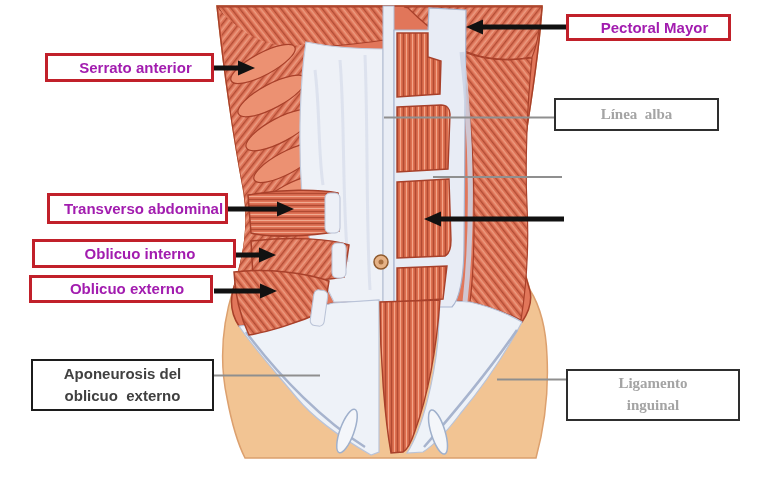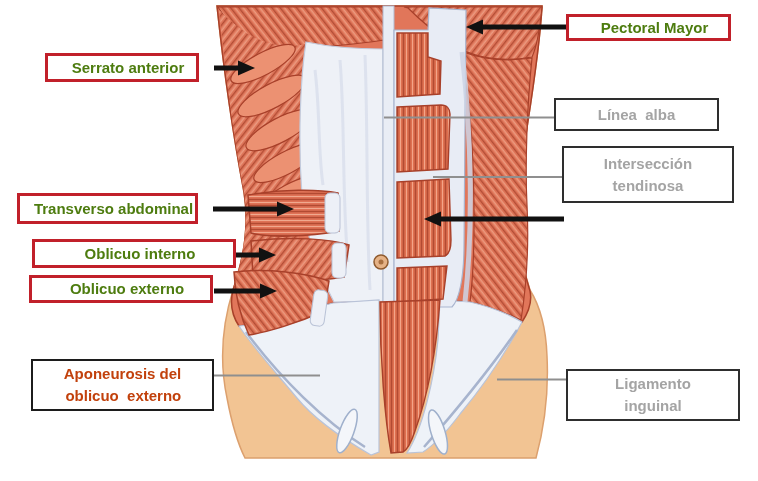--- a/index.html
+++ b/index.html
@@ -2,23 +2,23 @@
 <html style="--red-box-border: #c1202a; --dark-box-border: #1c1c1c; --gray-label-text: #a4a4a4; --arrow-black: #111111; --pointer-line-gray: #8f8f8f; --muscle: #e1765a; --muscle-outline: #a8402a; --tendon-white: #eef1f7; --skin: #f2c493;"><head>
 <meta charset="utf-8">
 <style>
   html,body{margin:0;padding:0;background:#fff;}
   #canvas{position:relative;width:758px;height:481px;background:#fff;overflow:hidden;
           font-family:"Liberation Sans",sans-serif;}
   svg.layer{position:absolute;left:0;top:0;}
   .label{position:absolute;box-sizing:border-box;background:#ffffff;display:flex;
          align-items:center;justify-content:center;text-align:center;
          font-weight:bold;font-size:15px;line-height:1.45;white-space:pre-wrap;}
-  .label.red {border:3px solid var(--red-box-border,#c1202a);color:#4d7c0f;padding-left:12px;}
-  .label.dark{border:2px solid var(--dark-box-border,#1c1c1c);color:#c2410c;text-align:right;}
-  .label.gray{border:2px solid #2e2e2e;color:var(--gray-label-text,#a4a4a4);}
+  .label.red {border:3px solid var(--red-box-border,#c1202a);color:#a21caf;padding-left:12px;}
+  .label.dark{border:2px solid var(--dark-box-border,#1c1c1c);color:#404040;}
+  .label.gray{border:2px solid #2e2e2e;color:var(--gray-label-text,#a4a4a4);font-family:Liberation Serif, serif;}
   .arrow line{stroke:var(--arrow-black,#111);stroke-width:5;}
   .arrow polygon{fill:var(--arrow-black,#111);}
   .pointer{stroke:var(--pointer-line-gray,#8f8f8f);stroke-width:2;}
 </style>
 </head>
 <body>
 
 <div id="canvas">
 
   <svg class="layer" width="758" height="481" viewBox="0 0 758 481">
@@ -145,32 +145,29 @@
     </g>
     <line class="pointer" x1="384" y1="117.5" x2="554" y2="117.5"></line>
     <line class="pointer" x1="433" y1="177" x2="562" y2="177"></line>
     <line class="pointer" x1="214" y1="375.5" x2="320" y2="375.5"></line>
     <line class="pointer" x1="497" y1="379.5" x2="566" y2="379.5"></line>
   </svg>
 
   <div class="label red" style="left:566px;top:14px;width:165px;height:27px">
     <span>Pectoral Mayor</span></div>
 
-  <div class="label red" style="left:45px;top:53px;width:154px;height:29px">
+  <div class="label red" style="left:45px;top:53px;width:169px;height:29px">
     <span>Serrato anterior</span></div>
 
   <div class="label gray" style="left:554px;top:98px;width:165px;height:33px">
     <span>Línea  alba</span></div>
 
-  <div class="label gray" style="left:562px;top:146px;width:172px;height:57px">
-    <span>Intersección
-tendinosa</span></div>
 
 
-  <div class="label red" style="left:17px;top:193px;width:181px;height:31px">
+  <div class="label red" style="left:47px;top:193px;width:181px;height:31px">
     <span>Transverso abdominal</span></div>
 
   <div class="label red" style="left:32px;top:239px;width:204px;height:29px">
     <span>Oblicuo interno</span></div>
 
   <div class="label red" style="left:29px;top:275px;width:184px;height:28px">
     <span>Oblicuo externo</span></div>
 
   <div class="label dark" style="left:31px;top:359px;width:183px;height:52px">
     <span>Aponeurosis del

